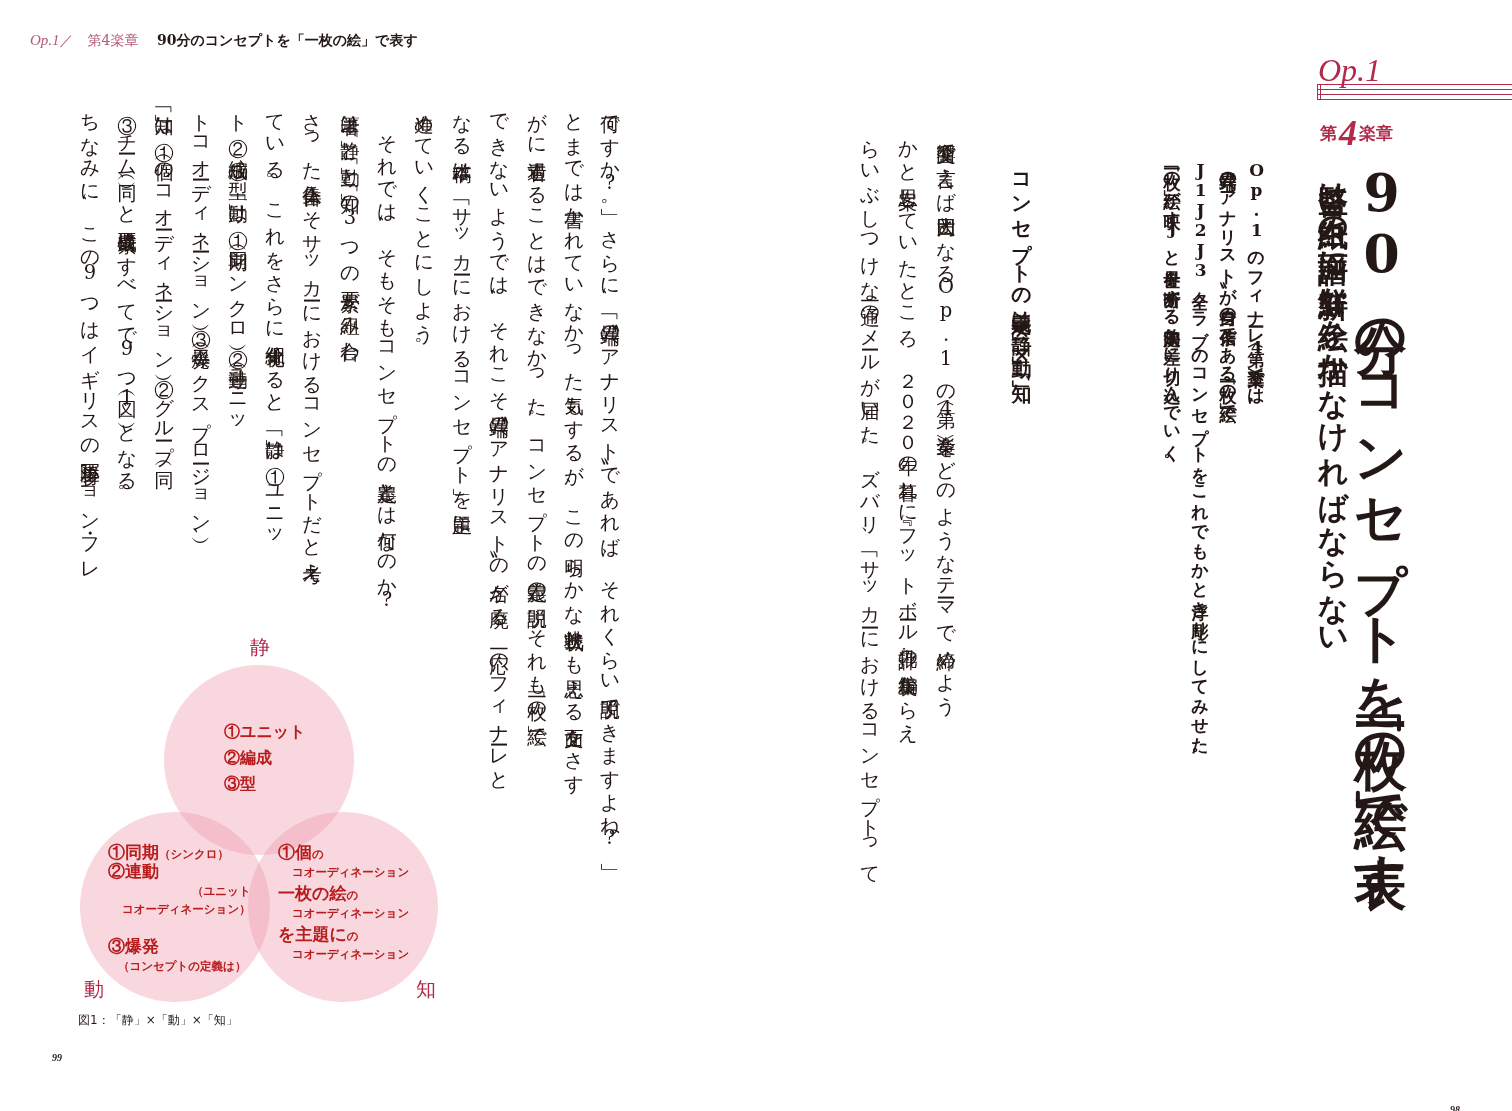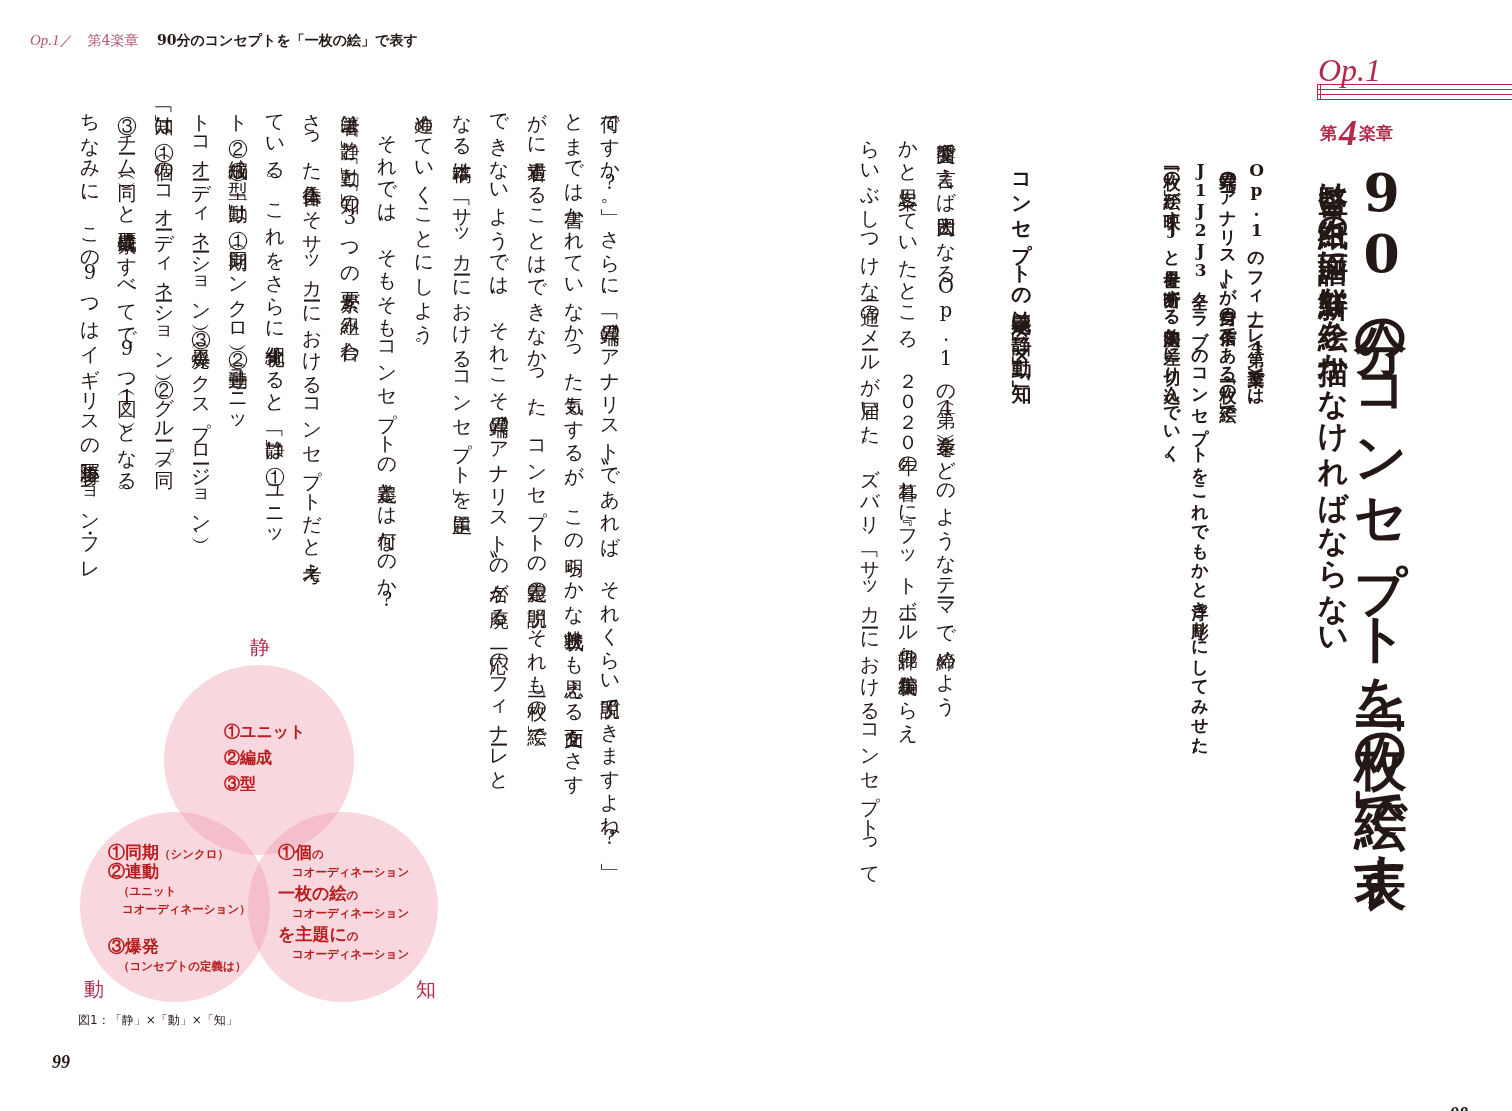--- a/index.html
+++ b/index.html
@@ -34,21 +34,21 @@
   .body-col { font-size:19.5px; line-height:1; letter-spacing:1.1px; }
 
   
   .circle { position:absolute; border-radius:50%; background:rgba(236,150,170,0.38); }
   .dlabel { position:absolute; color:#b22a4a; font-family:"DejaVu Sans",sans-serif; font-size:20px; }
   .dtext { position:absolute; font-family:Liberation Mono, monospace; color:#b91c1c; font-size:15px; line-height:1.55; white-space:nowrap; }
   .dtext b { font-size:17px; }
   .dtext .sm { font-size:11.5px; font-weight:bold; }
   .caption { left:78px; top:1012px; font-family:"DejaVu Sans",sans-serif; font-size:12px; white-space:nowrap; }
 
-  .folio { font-family:"Liberation Serif",serif; font-style:italic; font-weight:bold; font-size:18px; }
+  .folio { font-family:"Liberation Serif",serif; font-style:italic; font-weight:bold; font-size:10px; }
 </style>
 </head>
 <body>
 
 <div class="abs run-head">
   <span class="op">Op.1</span><span class="ch">／</span><span class="ch">第4楽章</span>
   <span class="ttl">90分のコンセプトを「一枚の絵」で表す</span>
 </div>
 
 <div class="abs op-mark">Op.1</div>
@@ -108,21 +108,21 @@
 
   <div class="dtext" style="left:224px; top:720px; font-weight:bold; font-size:16px; line-height:26px;">
     <div>①ユニット</div>
     <div>②編成</div>
     <div>③型</div>
   </div>
 
   <div class="dtext" style="left:108px; top:845px; line-height:18px;">
     <div style=""><b>①同期</b><span class="sm">（シンクロ）</span></div>
     <div><b>②連動</b></div>
-    <div style="padding-left:10px;" class="sm">（ユニット</div>
+    <div style="padding-left:10px;text-align:right;" class="sm">（ユニット</div>
     <div style="padding-left:14px; margin-bottom:20px;" class="sm">コオーディネーション）</div>
     <div><b>③爆発</b></div>
     <div style="padding-left:10px;" class="sm">（コンセプトの定義は）</div>
   </div>
 
   <div class="dtext" style="left:278px; top:845px; line-height:18px;">
     <div><b>①個</b><span class="sm">の</span></div>
     <div style="padding-left:14px; margin-bottom:4px;" class="sm">コオーディネーション</div>
     <div><b>一枚の絵</b><span class="sm">の</span></div>
     <div style="padding-left:14px; margin-bottom:4px;" class="sm">コオーディネーション</div>

